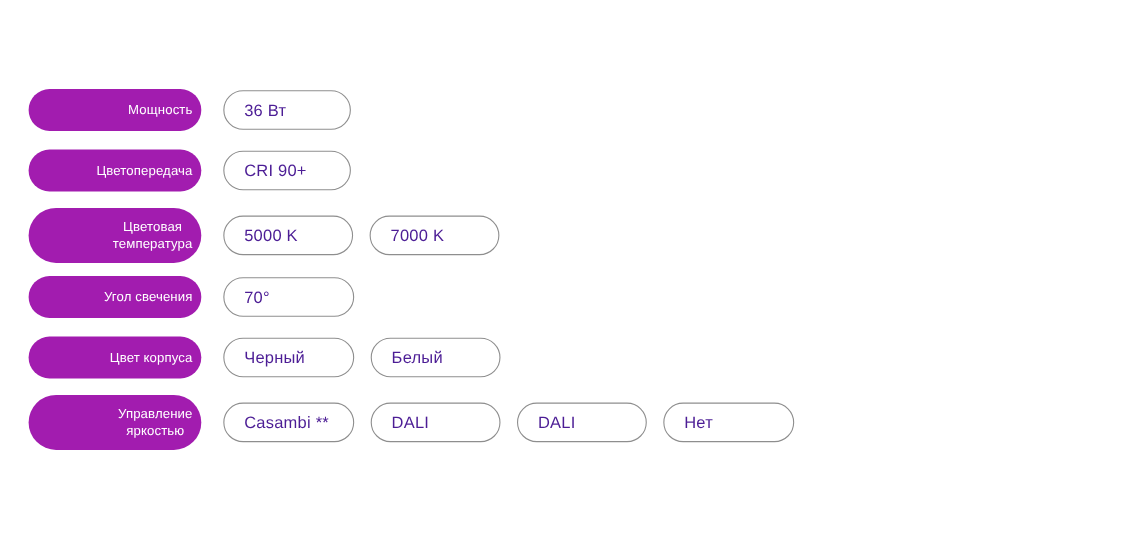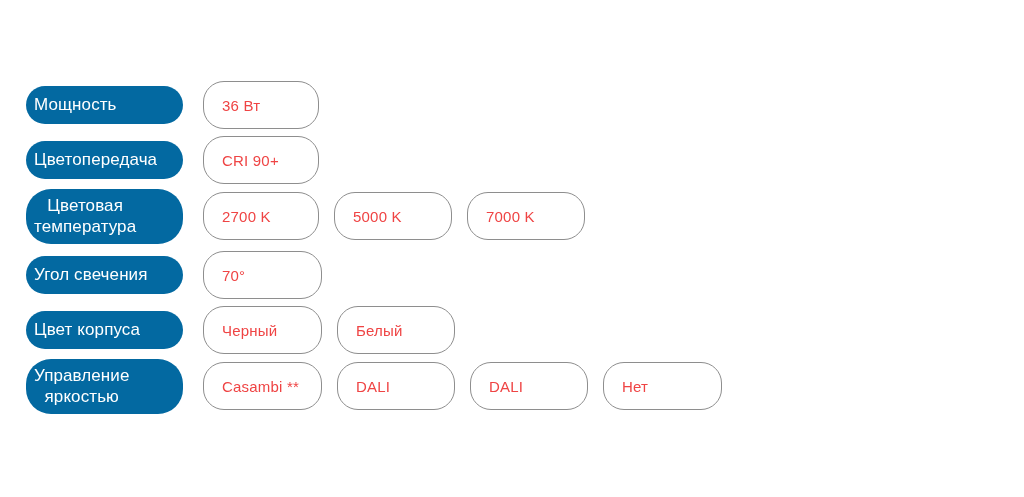--- a/index.html
+++ b/index.html
@@ -29,28 +29,28 @@
     left: 26px;
     display: flex;
     align-items: center;
   }
 
   
   .label-pill {
     width: 157px;
     min-height: 38px;
     box-sizing: border-box;
-    background: #0369a1;
+    background: #a21caf;
     color: #ffffff;
     border-radius: 20px;
     display: flex;
     align-items: center;
-    justify-content: flex-start;
+    justify-content: flex-end;
     text-align: center;
-    font-size: 17px;
+    font-size: 12px;
     line-height: 1.25;
     letter-spacing: 0.1px;
     padding: 6px 8px;
     flex: 0 0 auto;
   }
   .label-pill.two-line {
     min-height: 50px;
     border-radius: 25px;
   }
   .label-pill .label-text {
@@ -58,26 +58,26 @@
     white-space: pre-line;
   }
 
   
   .options {
     display: flex;
     align-items: center;
     margin-left: 20px;
   }
   .option-pill {
-    height: 48px;
+    height: 36px;
     box-sizing: border-box;
     background: #ffffff;
     border: 1.6px solid #8e8e8e;
     border-radius: 21px;
-    color: #ef4444;
+    color: #4c1d95;
     font-size: 15px;
     letter-spacing: 0.2px;
     display: flex;
     align-items: center;
     padding: 0 18px;
     margin-right: 15px;
     flex: 0 0 auto;
     white-space: nowrap;
   }
   .option-pill:last-child { margin-right: 0; }
@@ -117,21 +117,20 @@
       <div class="option-pill w-115">CRI 90+</div>
     </div>
   </div>
 
   <div class="spec-row" id="row-cct">
     <div class="label-pill two-line">
       <span class="label-text">Цветовая
 температура</span>
     </div>
     <div class="options">
-      <div class="option-pill w-115">2700 K</div>
       <div class="option-pill w-118">5000 K</div>
       <div class="option-pill w-118">7000 K</div>
     </div>
   </div>
 
   <div class="spec-row" id="row-beam">
     <div class="label-pill">
       <span class="label-text">Угол свечения</span>
     </div>
     <div class="options">

